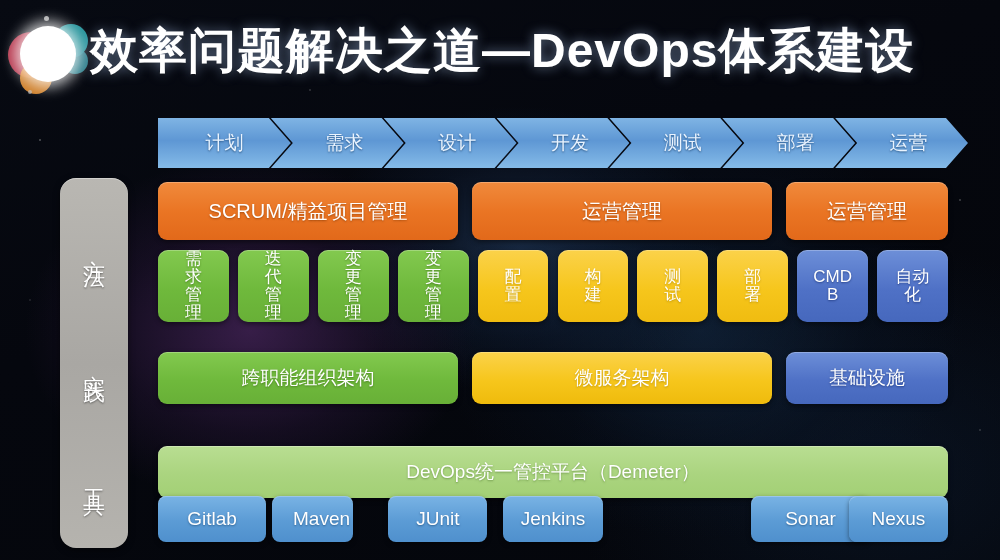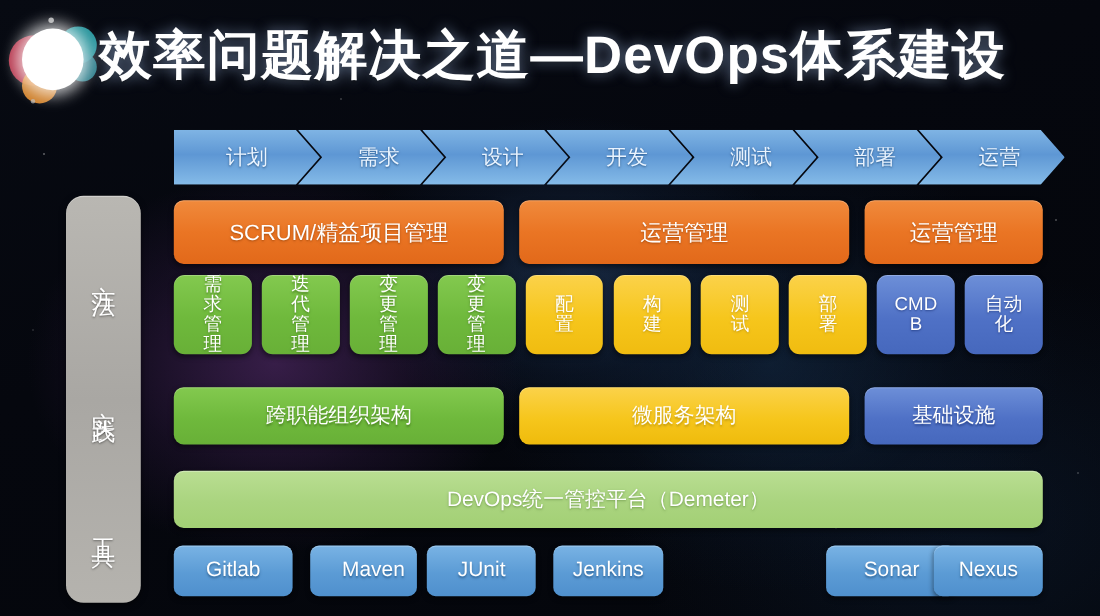--- a/index.html
+++ b/index.html
@@ -145,21 +145,21 @@
   .sq-label span { display:block; }
 
   
   #arch-row { top: 352px; height: 46px; }
   #arch-row .pill { height: 52px; font-size: 19px; }
   .ar-green  { background: linear-gradient(180deg, #83c94f 0%, #6fb93c 55%, #68b037 100%); text-shadow:0 1px 2px rgba(40,80,10,.55);}
   .ar-yellow { background: linear-gradient(180deg, #fbd24a 0%, #f6c61c 55%, #efbb0c 100%); text-shadow:0 1px 2px rgba(130,100,0,.45);}
   .ar-blue   { background: linear-gradient(180deg, #6d8fd8 0%, #4f71c6 55%, #4668bd 100%); text-shadow:0 1px 2px rgba(10,30,90,.55);}
 
   
-  #platform-row { top: 428px; height: 52px; }
+  #platform-row { top: 446px; height: 52px; }
   #platform-bar {
     position: absolute; left: 0; top: 0;
     width: 790px; height: 52px;
     border-radius: 9px;
     background: linear-gradient(180deg, #b9de92 0%, #aad47f 55%, #a3d075 100%);
     display: flex; align-items: center; justify-content: center;
     color: #ffffff; font-size: 19px;
     text-shadow: 0 1px 2px rgba(60,100,30,.5);
     box-shadow: 0 2px 5px rgba(0,0,0,.45), inset 0 1px 0 rgba(255,255,255,.3);
   }
@@ -319,21 +319,21 @@
     </div>
 
   <div class="band" id="platform-row">
     <div id="platform-bar">DevOps统一管控平台（Demeter）</div>
   </div>
 
   <div class="band" id="tool-row">
       <div class="pill" style="left: 0px; width: 108px;">
         <span>Gitlab</span>
       </div>
-      <div class="pill" style="left: 124px; width: 97px; padding-left: 18px;">
+      <div class="pill" style="left: 114px; width: 81px; padding-left: 18px;">
         <span>Maven</span>
       </div>
       <div class="pill" style="left: 230.286px; width: 99.1429px;">
         <span>JUnit</span>
       </div>
       <div class="pill" style="left: 345.429px; width: 99.1429px;">
         <span>Jenkins</span>
       </div>
       <div class="pill" style="left: 593px; width: 119px; justify-content: center;">
         <span>Sonar</span>

